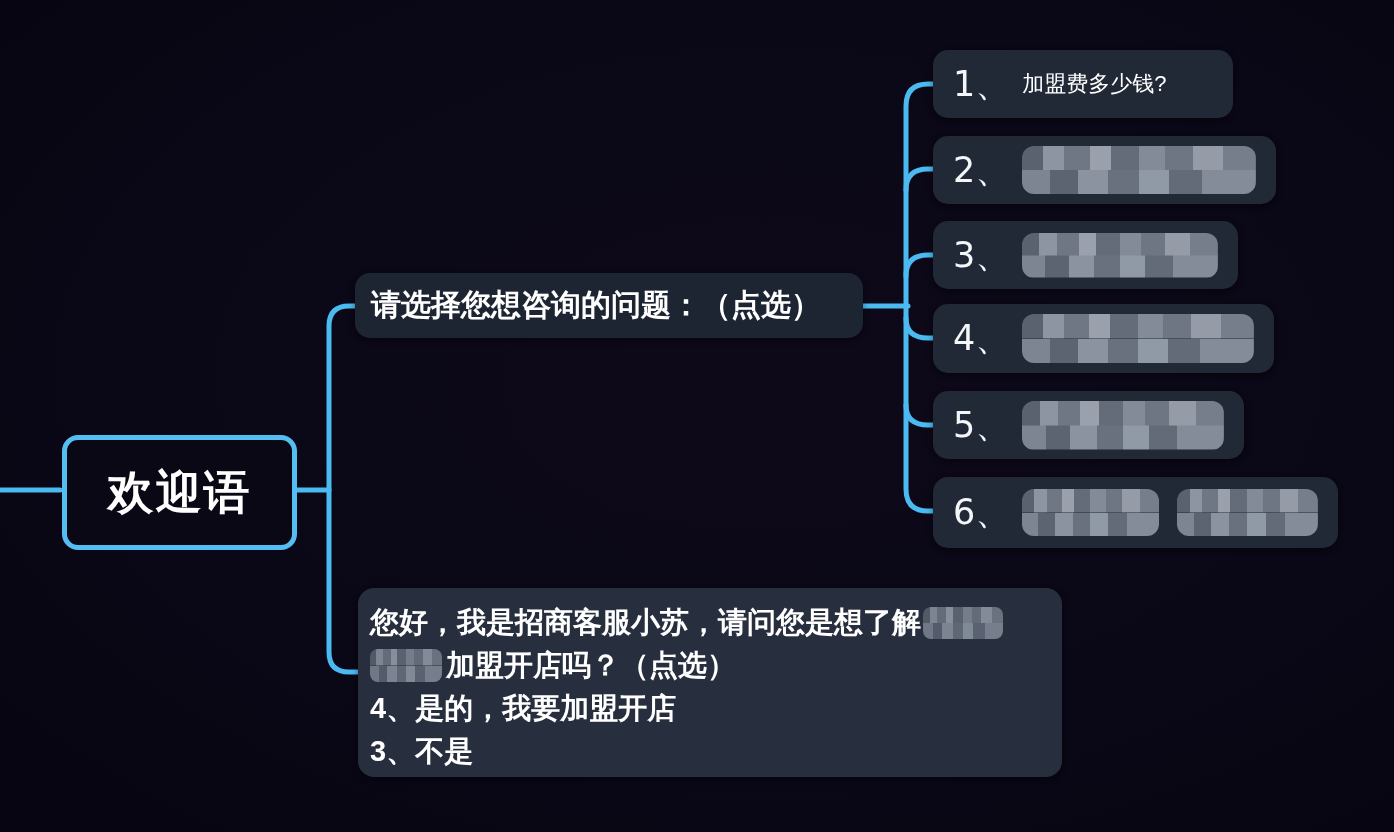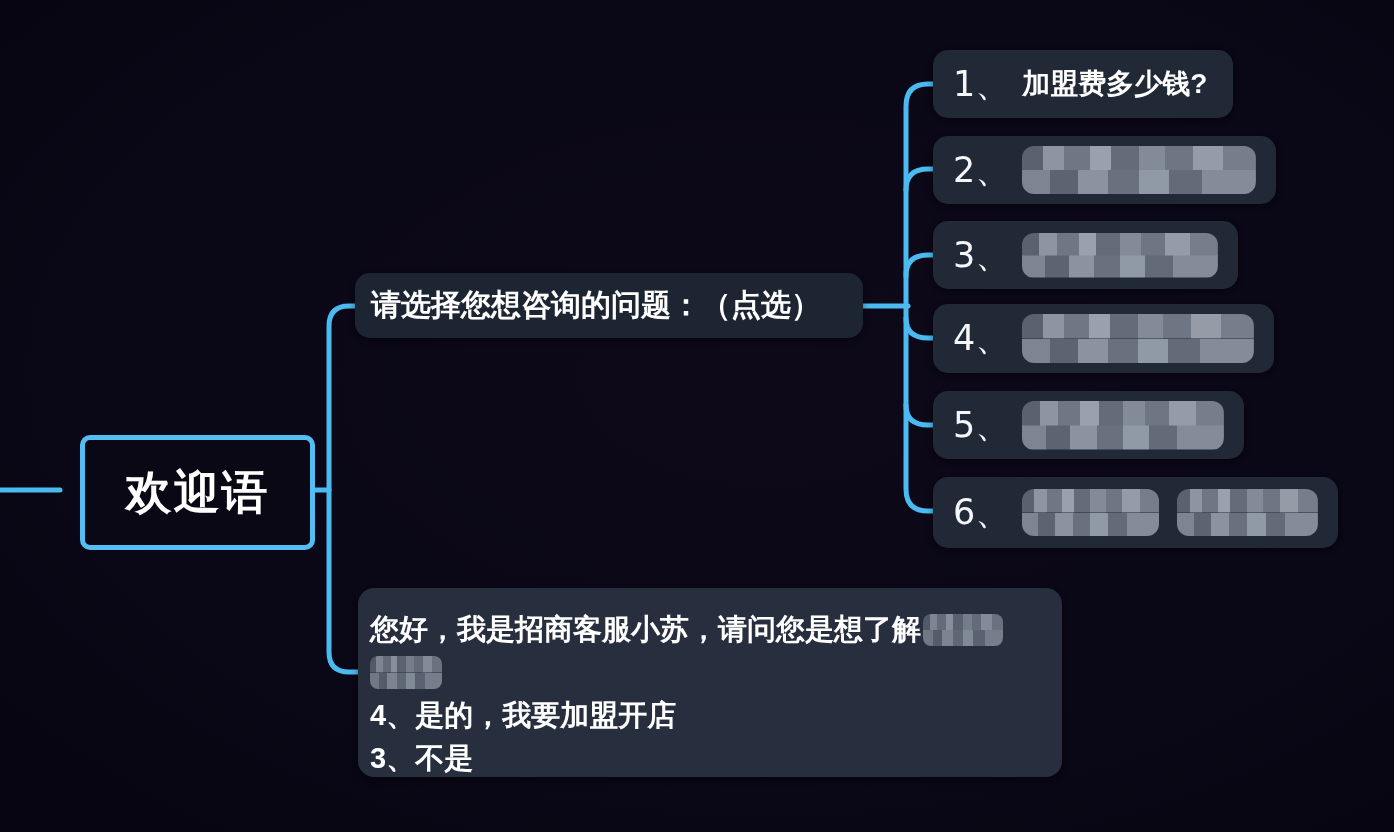--- a/index.html
+++ b/index.html
@@ -3,37 +3,37 @@
 <meta charset="utf-8">
 <style>
   html,body{margin:0;padding:0;background:#0A0716;}
   body{font-family:"Liberation Sans","DejaVu Sans",sans-serif;}
   #canvas{position:relative;width:1394px;height:832px;background:
     radial-gradient(ellipse at 55% 45%, #0d0919 0%, #0A0716 60%, #080512 100%);
     overflow:hidden;}
   #connectors{position:absolute;left:0;top:0;width:1394px;height:832px;}
   .node{position:absolute;box-sizing:border-box;color:#fff;}
   .fillnode{background:#212936;border-radius:15px;box-shadow:0 2px 6px rgba(0,0,0,.45);}
-  .root{left:80px;top:435px;width:235px;height:115px;background:#0A0815;
-    border:5px solid #54BDF1;border-radius:10px;display:flex;align-items:center;
+  .root{left:62px;top:435px;width:235px;height:115px;background:#0A0815;
+    border:5px solid #54BDF1;border-radius:16px;display:flex;align-items:center;
     justify-content:center;font-size:46px;font-weight:700;letter-spacing:2px;}
   .qnode{left:355px;top:273px;width:508px;height:65px;background:#1E2532;
     display:flex;align-items:center;padding:12px 16px;font-size:30px;font-weight:700;}
   .opt{left:933px;display:flex;align-items:center;padding:0 20px;gap:12px;}
   .opt .num{font-size:35px;font-weight:400;font-family:"DejaVu Sans",sans-serif;
     color:#f4f6f9;white-space:nowrap;}
-  .opt .txt{font-size:28px;font-weight:700;white-space:nowrap;}
+  .opt .txt{font-size:22px;font-weight:400;white-space:nowrap;}
   .opt1{top:50px;width:300px;height:68px;}
   .opt2{top:136px;width:343px;height:68px;}
   .opt3{top:221px;width:305px;height:68px;}
   .opt4{top:304px;width:341px;height:69px;}
   .opt5{top:391px;width:311px;height:68px;}
   .opt6{top:477px;width:405px;height:71px;}
   .welcome{left:358px;top:588px;width:704px;height:189px;background:#272E3E;
-    border-radius:16px;padding:20px 14px 0 12px;font-size:29px;font-weight:700;
+    border-radius:16px;padding:13px 14px 0 12px;font-size:29px;font-weight:700;
     box-shadow:0 2px 6px rgba(0,0,0,.45);}
   .wline{height:43px;line-height:43px;white-space:nowrap;display:flex;align-items:center;}
   .mosaic{display:inline-block;border-radius:12px;filter:blur(.6px);
     background-image:
       linear-gradient(90deg,#5a6270 0 9%,#8d95a2 9% 18%,#6f7785 18% 29%,#9aa1ad 29% 38%,#646c7a 38% 50%,#838b98 50% 61%,#6e7684 61% 73%,#959ca8 73% 86%,#767e8b 86% 100%),
       linear-gradient(90deg,#7d8592 0 12%,#5c6472 12% 24%,#8b93a0 24% 37%,#69717f 37% 50%,#9099a6 50% 63%,#636b79 63% 77%,#848c99 77% 100%);
     background-size:100% 50%,100% 50%;background-position:top,bottom;background-repeat:no-repeat;}
   .mosaic.small{border-radius:8px;opacity:.85;}
 </style>
 </head>
@@ -92,20 +92,21 @@
     <span class="mosaic" style="width:150px;height:47px;margin-left:6px;"></span>
   </div>
 
   <div class="node welcome">
     <div class="wline">
       <span>您好，我是招商客服小苏，请问您是想了解</span>
       <span class="mosaic small" style="width:80px;height:32px;margin-left:2px;"></span>
     </div>
     <div class="wline">
       <span class="mosaic small" style="width:72px;height:33px;margin-right:4px;"></span>
+      <span>加盟开店吗？（点选）</span>
     </div>
     <div class="wline">
       <span>4、是的，我要加盟开店</span>
     </div>
     <div class="wline">
       <span>3、不是</span>
     </div>
   </div>
 
 </div>

